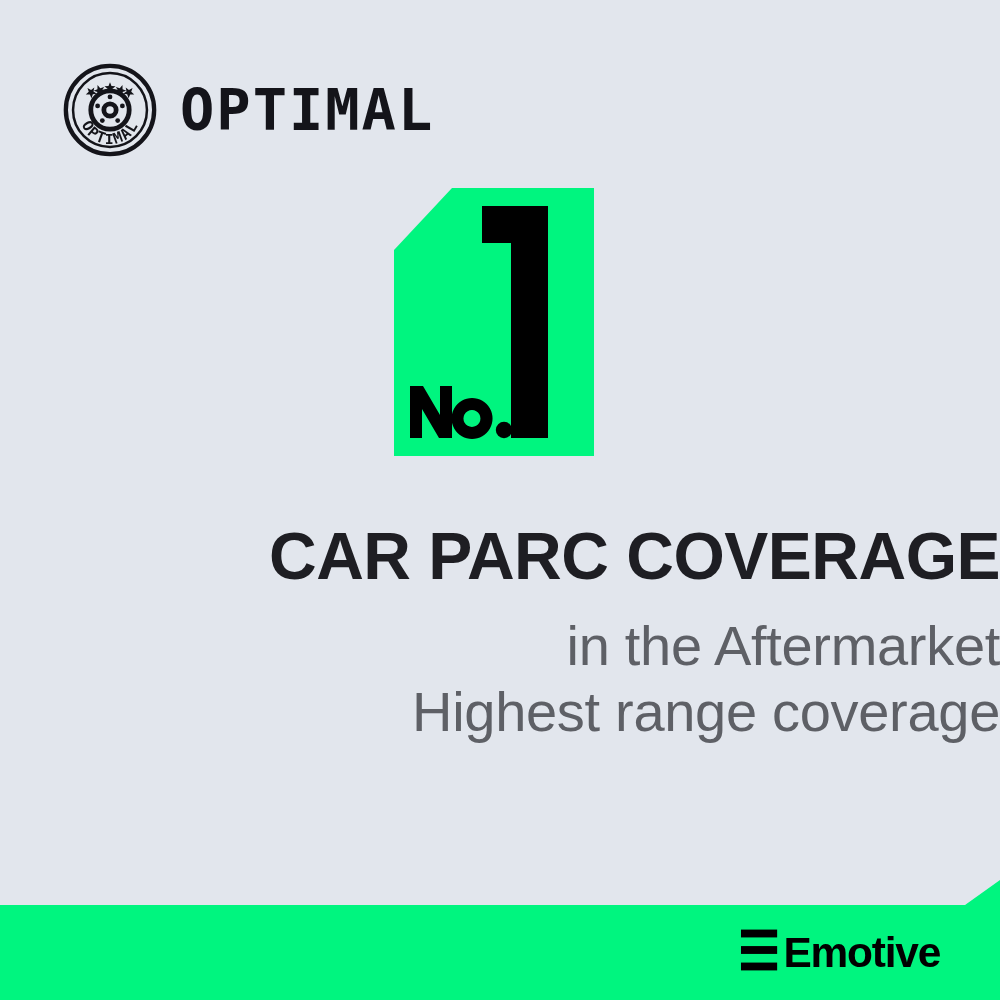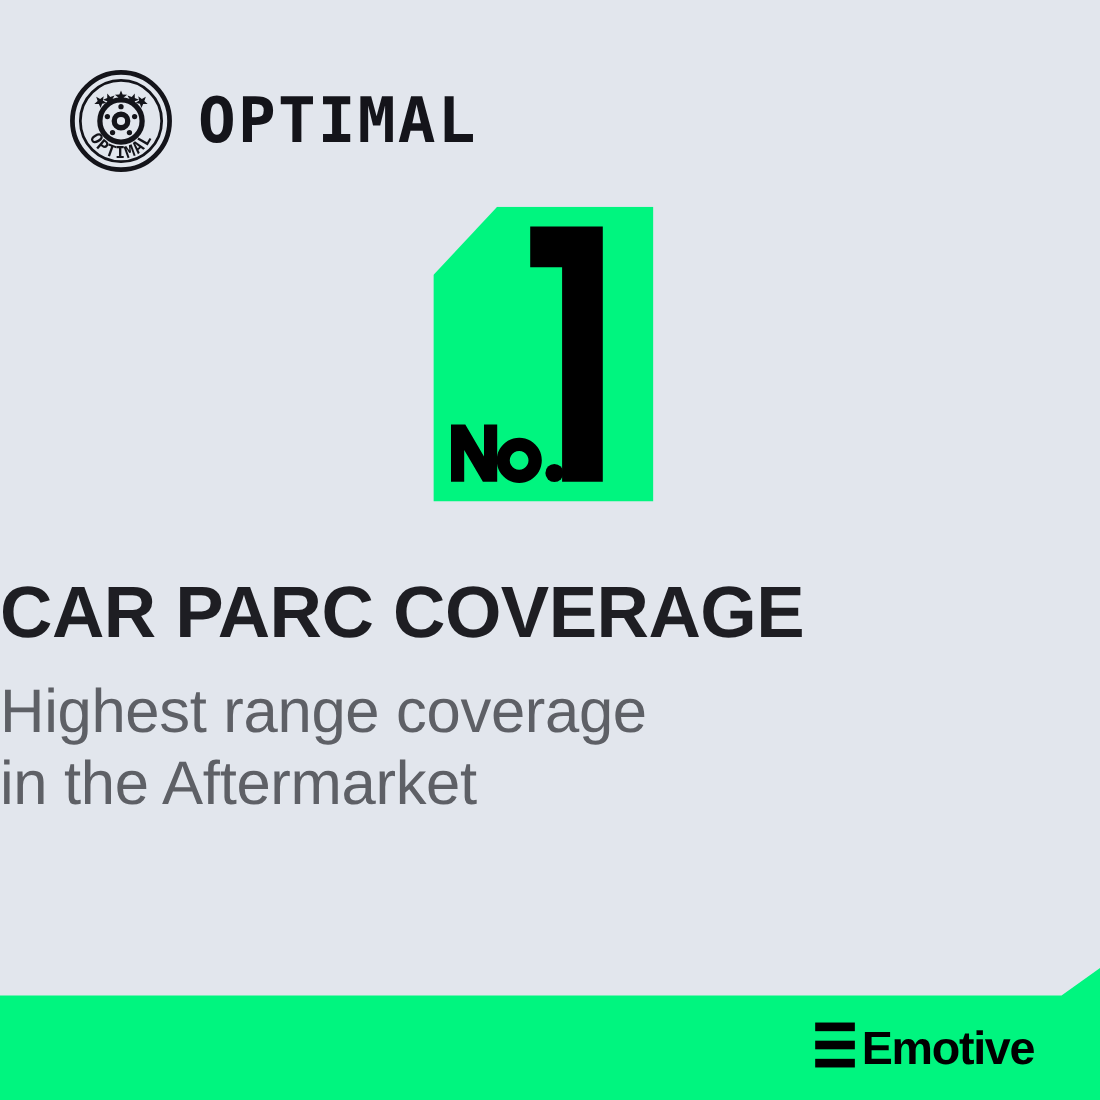--- a/index.html
+++ b/index.html
@@ -43,21 +43,21 @@
     left:394px; top:188px;
     width:200px; height:268px;
   }
   .badge-svg { width:100%; height:100%; display:block; }
 
   
   .headline-block {
     position:absolute;
     left:0; top:522px;
     width:1000px;
-    text-align:left;
+    text-align:right;
   }
   .headline {
     font-family:"Liberation Sans", sans-serif;
     font-size:66px;
     font-weight:bold;
     letter-spacing:-0.5px;
     color:#1E1E23;
     line-height:1.05;
     white-space:nowrap;
   }
@@ -149,22 +149,22 @@
                  M 78 222 a 8.5 8.5 0 1 1 -0.1 0 Z" fill-rule="evenodd"></path>
 
         <circle cx="110" cy="242" r="8.2"></circle>
       </g>
     </svg>
   </div>
 
   <div class="headline-block">
     <div class="headline">CAR PARC COVERAGE</div>
     <div class="subheadline">
+      <span>in the Aftermarket</span>
       <span>Highest range coverage</span>
-      <span>in the Aftermarket</span>
     </div>
   </div>
 
   <div class="footer-band">
     <svg class="footer-band-svg" viewBox="0 0 1000 145" preserveAspectRatio="none">
 
       <path d="M 0 50 L 965 50 L 1000 25 L 1000 145 L 0 145 Z" fill="#00F57F"></path>
     </svg>
 
     <svg class="footer-logo" viewBox="0 0 268 56">

